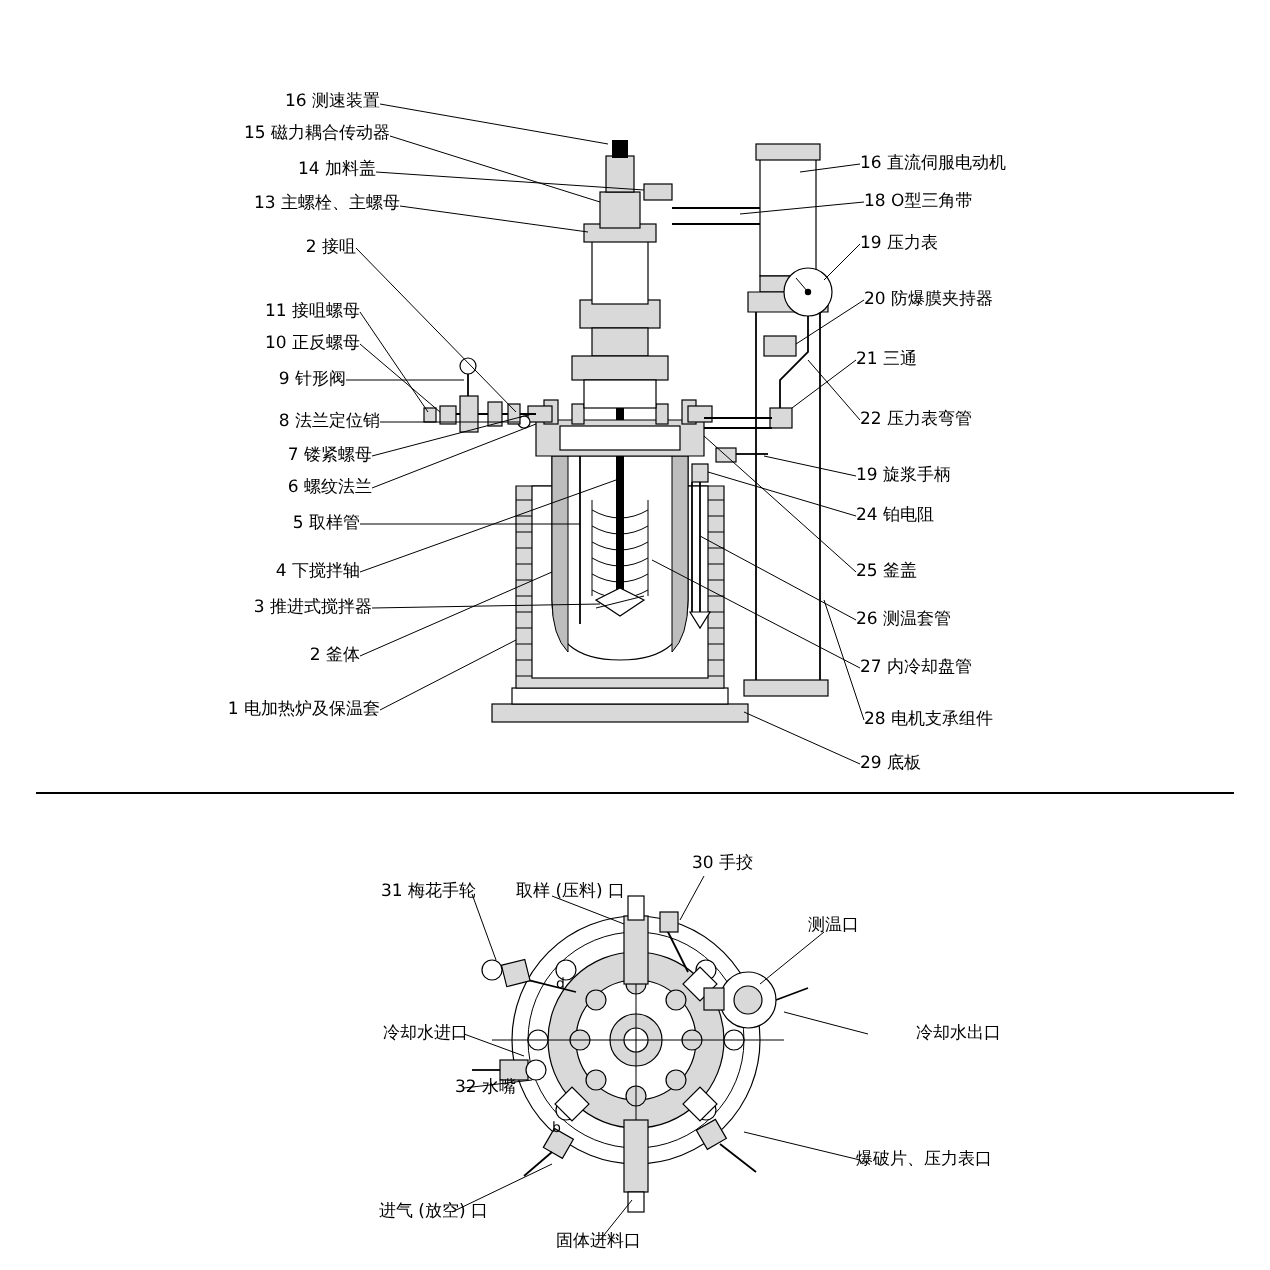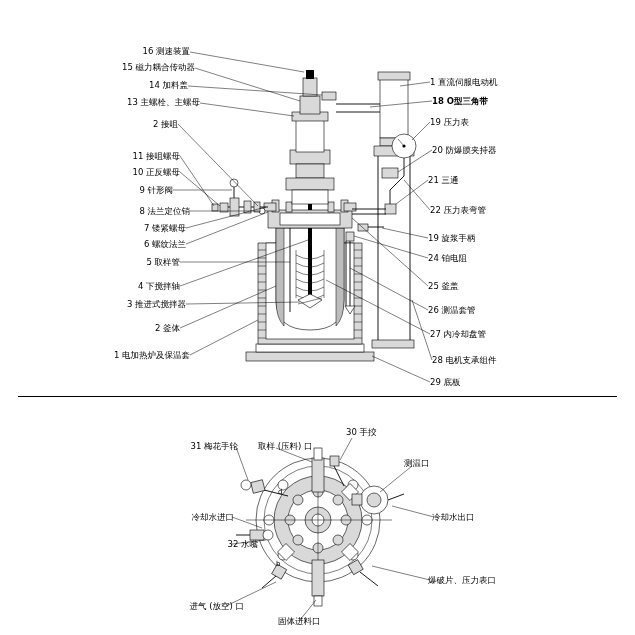--- a/index.html
+++ b/index.html
@@ -312,38 +312,38 @@
   <div class="lbl r" style="left:173px;top:185px;">9 针形阀</div>
   <div class="lbl r" style="left:190px;top:206px;">8 法兰定位销</div>
   <div class="lbl r" style="left:186px;top:223px;">7 镂紧螺母</div>
   <div class="lbl r" style="left:186px;top:239px;">6 螺纹法兰</div>
   <div class="lbl r" style="left:180px;top:257px;">5 取样管</div>
   <div class="lbl r" style="left:180px;top:281px;text-align:center;">4 下搅拌轴</div>
   <div class="lbl r" style="left:186px;top:299px;">3 推进式搅拌器</div>
   <div class="lbl r" style="left:180px;top:323px;">2 釜体</div>
   <div class="lbl r" style="left:190px;top:350px;">1 电加热炉及保温套</div>
 
-  <div class="lbl" style="left:430px;top:77px;">1 直流伺服电动机</div>
-  <div class="lbl" style="left:432px;top:96px;font-weight:bold;">18 O型三角带</div>
+  <div class="lbl" style="left:430px;top:77px;">16 直流伺服电动机</div>
+  <div class="lbl" style="left:432px;top:96px;">18 O型三角带</div>
   <div class="lbl" style="left:430px;top:117px;">19 压力表</div>
   <div class="lbl" style="left:432px;top:145px;">20 防爆膜夹持器</div>
   <div class="lbl" style="left:428px;top:175px;">21 三通</div>
   <div class="lbl" style="left:430px;top:205px;">22 压力表弯管</div>
   <div class="lbl" style="left:428px;top:233px;">19 旋浆手柄</div>
   <div class="lbl" style="left:428px;top:253px;">24 铂电阻</div>
   <div class="lbl" style="left:428px;top:281px;">25 釜盖</div>
   <div class="lbl" style="left:428px;top:305px;">26 测温套管</div>
   <div class="lbl" style="left:430px;top:329px;">27 内冷却盘管</div>
   <div class="lbl" style="left:432px;top:355px;">28 电机支承组件</div>
   <div class="lbl" style="left:430px;top:377px;">29 底板</div>
 
   <div class="lbl r" style="left:238px;top:441px;">31 梅花手轮</div>
   <div class="lbl" style="left:258px;top:441px;">取样 (压料) 口</div>
   <div class="lbl" style="left:346px;top:427px;">30 手挍</div>
   <div class="lbl" style="left:404px;top:458px;">测温口</div>
   <div class="lbl r" style="left:234px;top:512px;">冷却水进口</div>
-  <div class="lbl" style="left:432px;top:512px;">冷却水出口</div>
+  <div class="lbl" style="left:458px;top:512px;font-family:Liberation Mono, monospace;">冷却水出口</div>
   <div class="lbl r" style="left:234px;top:539px;margin-left:24px;">32 水嘴</div>
   <div class="lbl" style="left:428px;top:575px;">爆破片、压力表口</div>
   <div class="lbl r" style="left:244px;top:601px;">进气 (放空) 口</div>
   <div class="lbl" style="left:278px;top:616px;">固体进料口</div>
 
 </div>
 
 </body></html>

